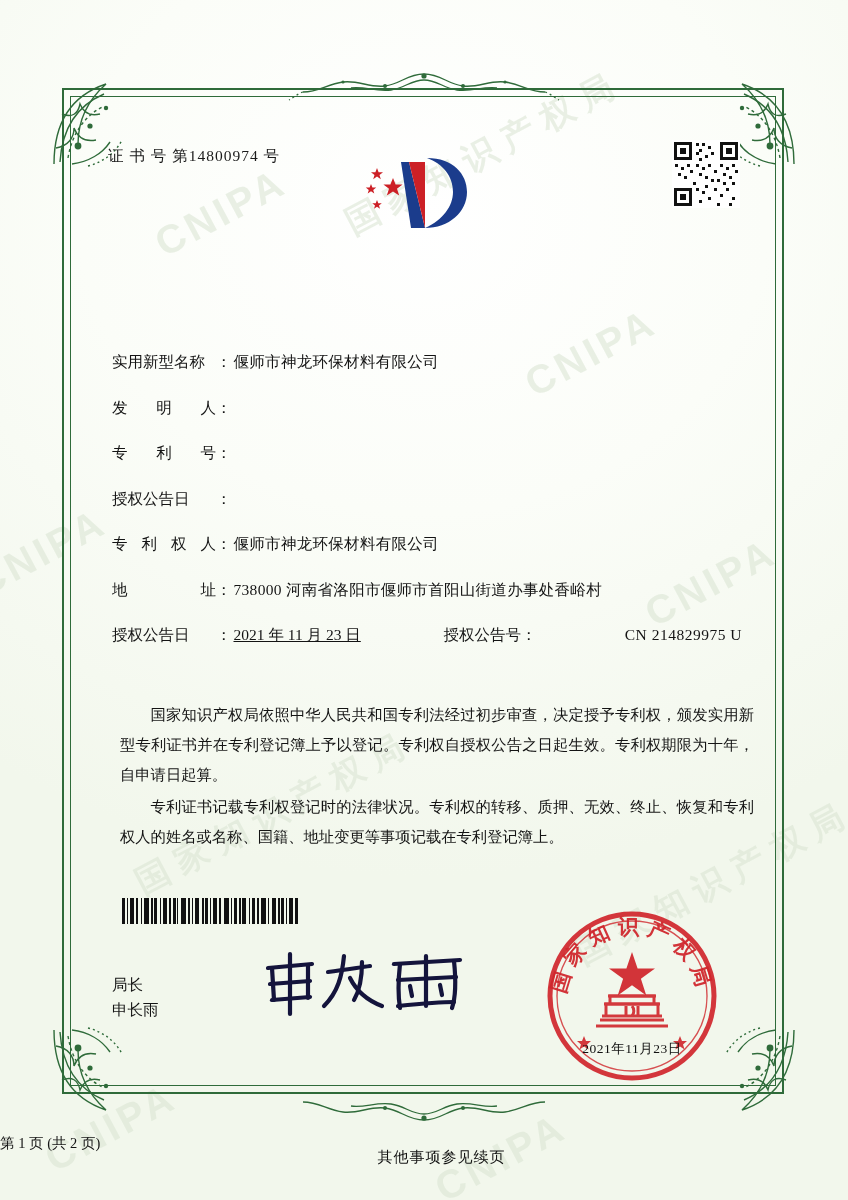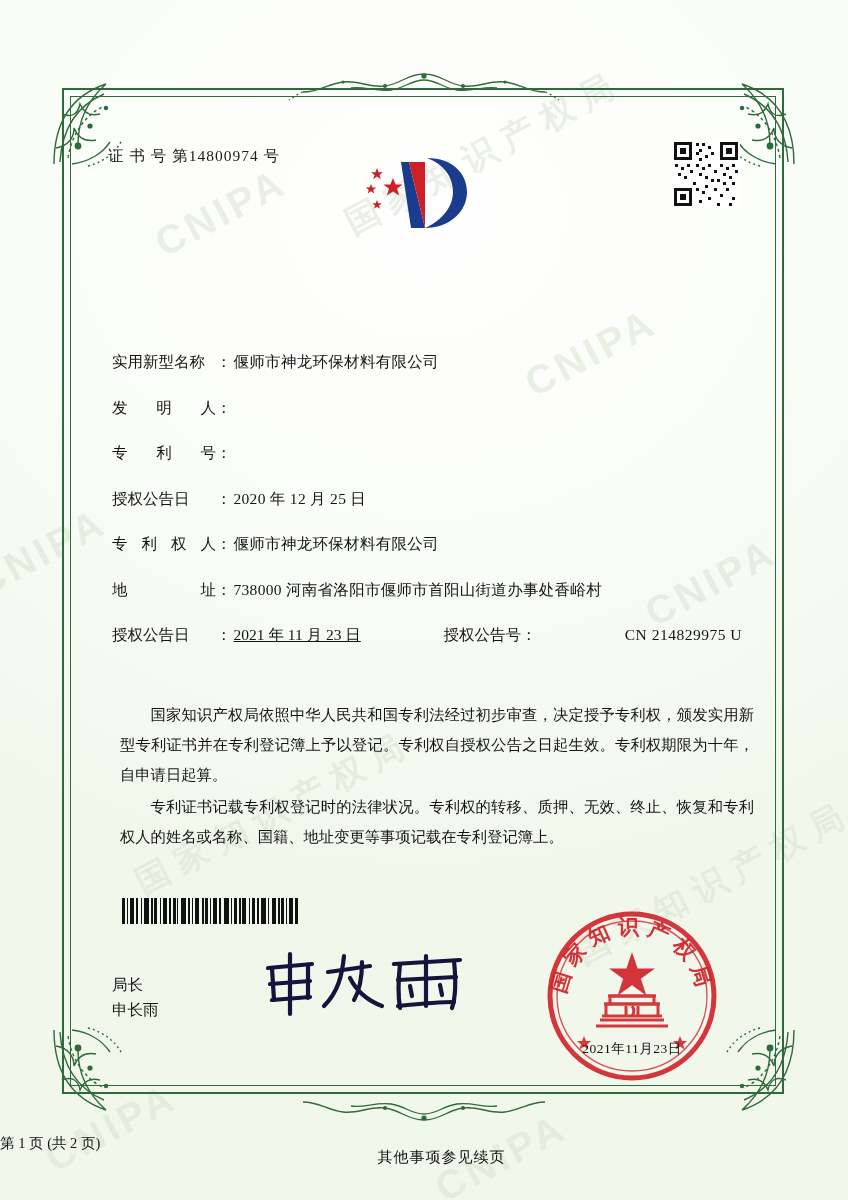--- a/index.html
+++ b/index.html
@@ -482,21 +482,20 @@
         <span>专</span>
         <span>利</span>
         <span>号</span>
       </div>
       <div class="field-colon">：</div>
     </div>
 
     <div class="field-row">
       <div class="field-label">授权公告日</div>
       <div class="field-colon">：</div>
-      <div class="field-value">2020 年 12 月 25 日</div>
     </div>
 
     <div class="field-row">
       <div class="field-label spread">
         <span>专</span>
         <span>利</span>
         <span>权</span>
         <span>人</span>
       </div>
       <div class="field-colon">：</div>

